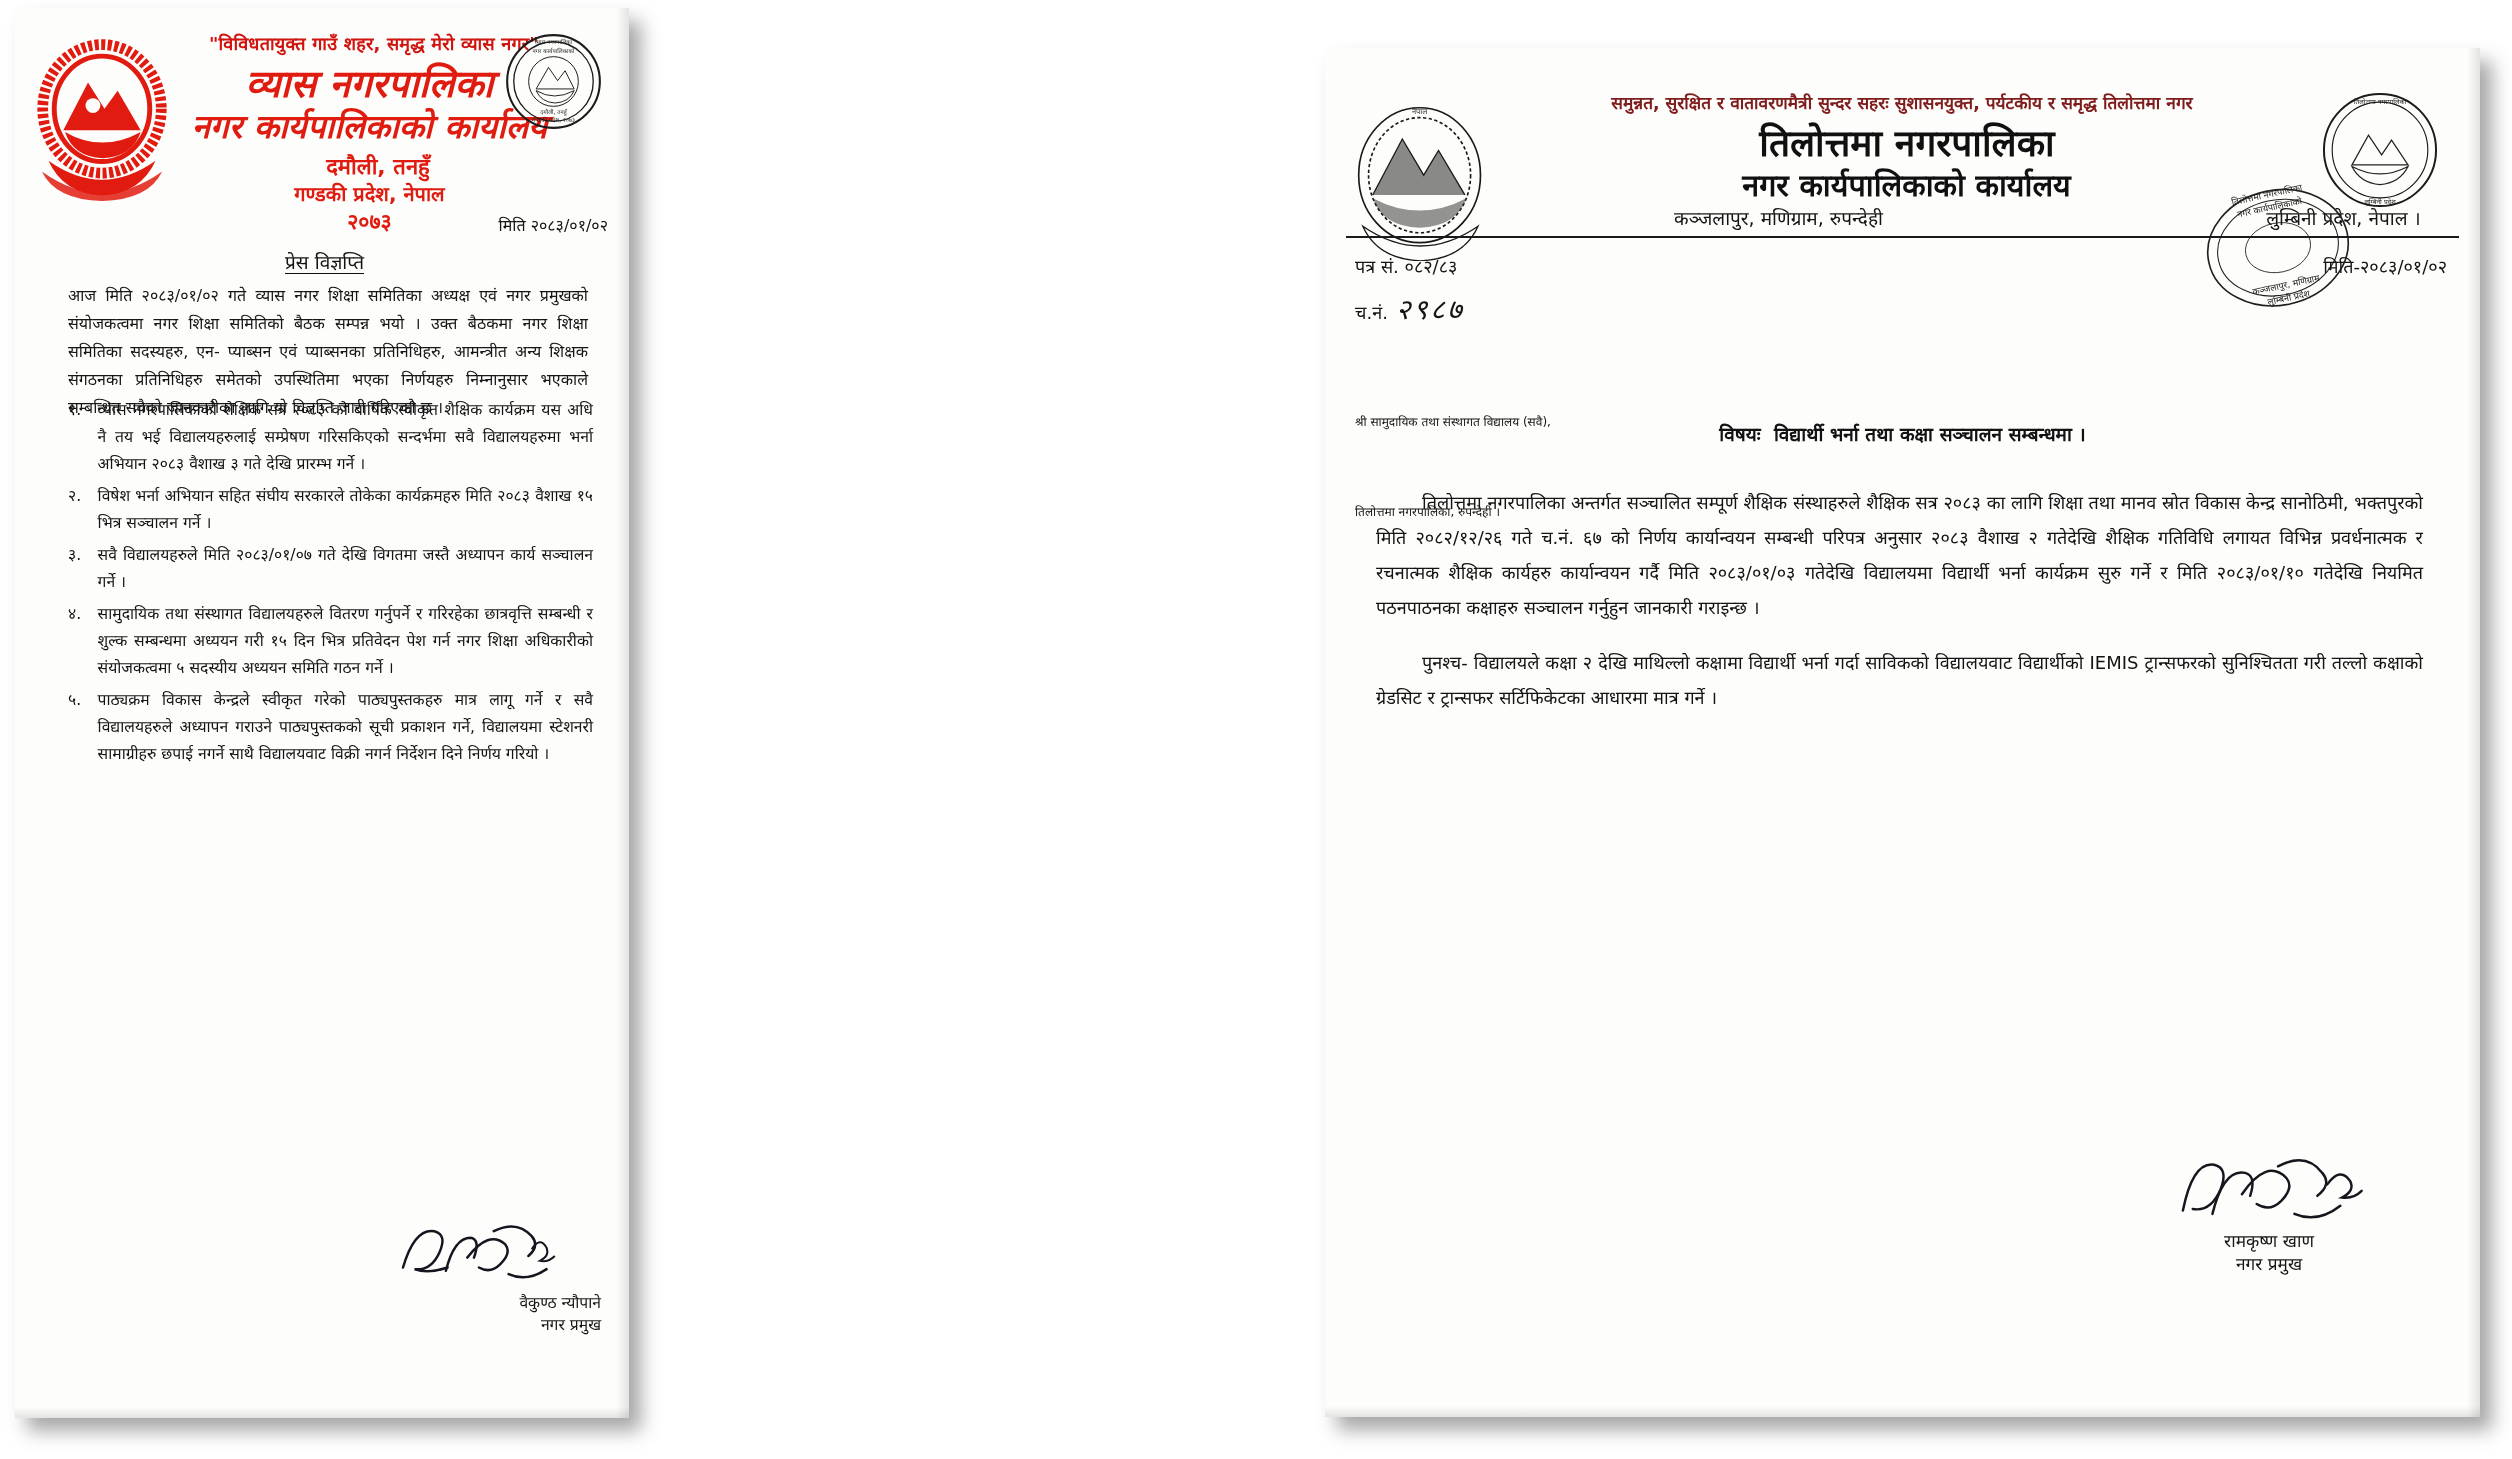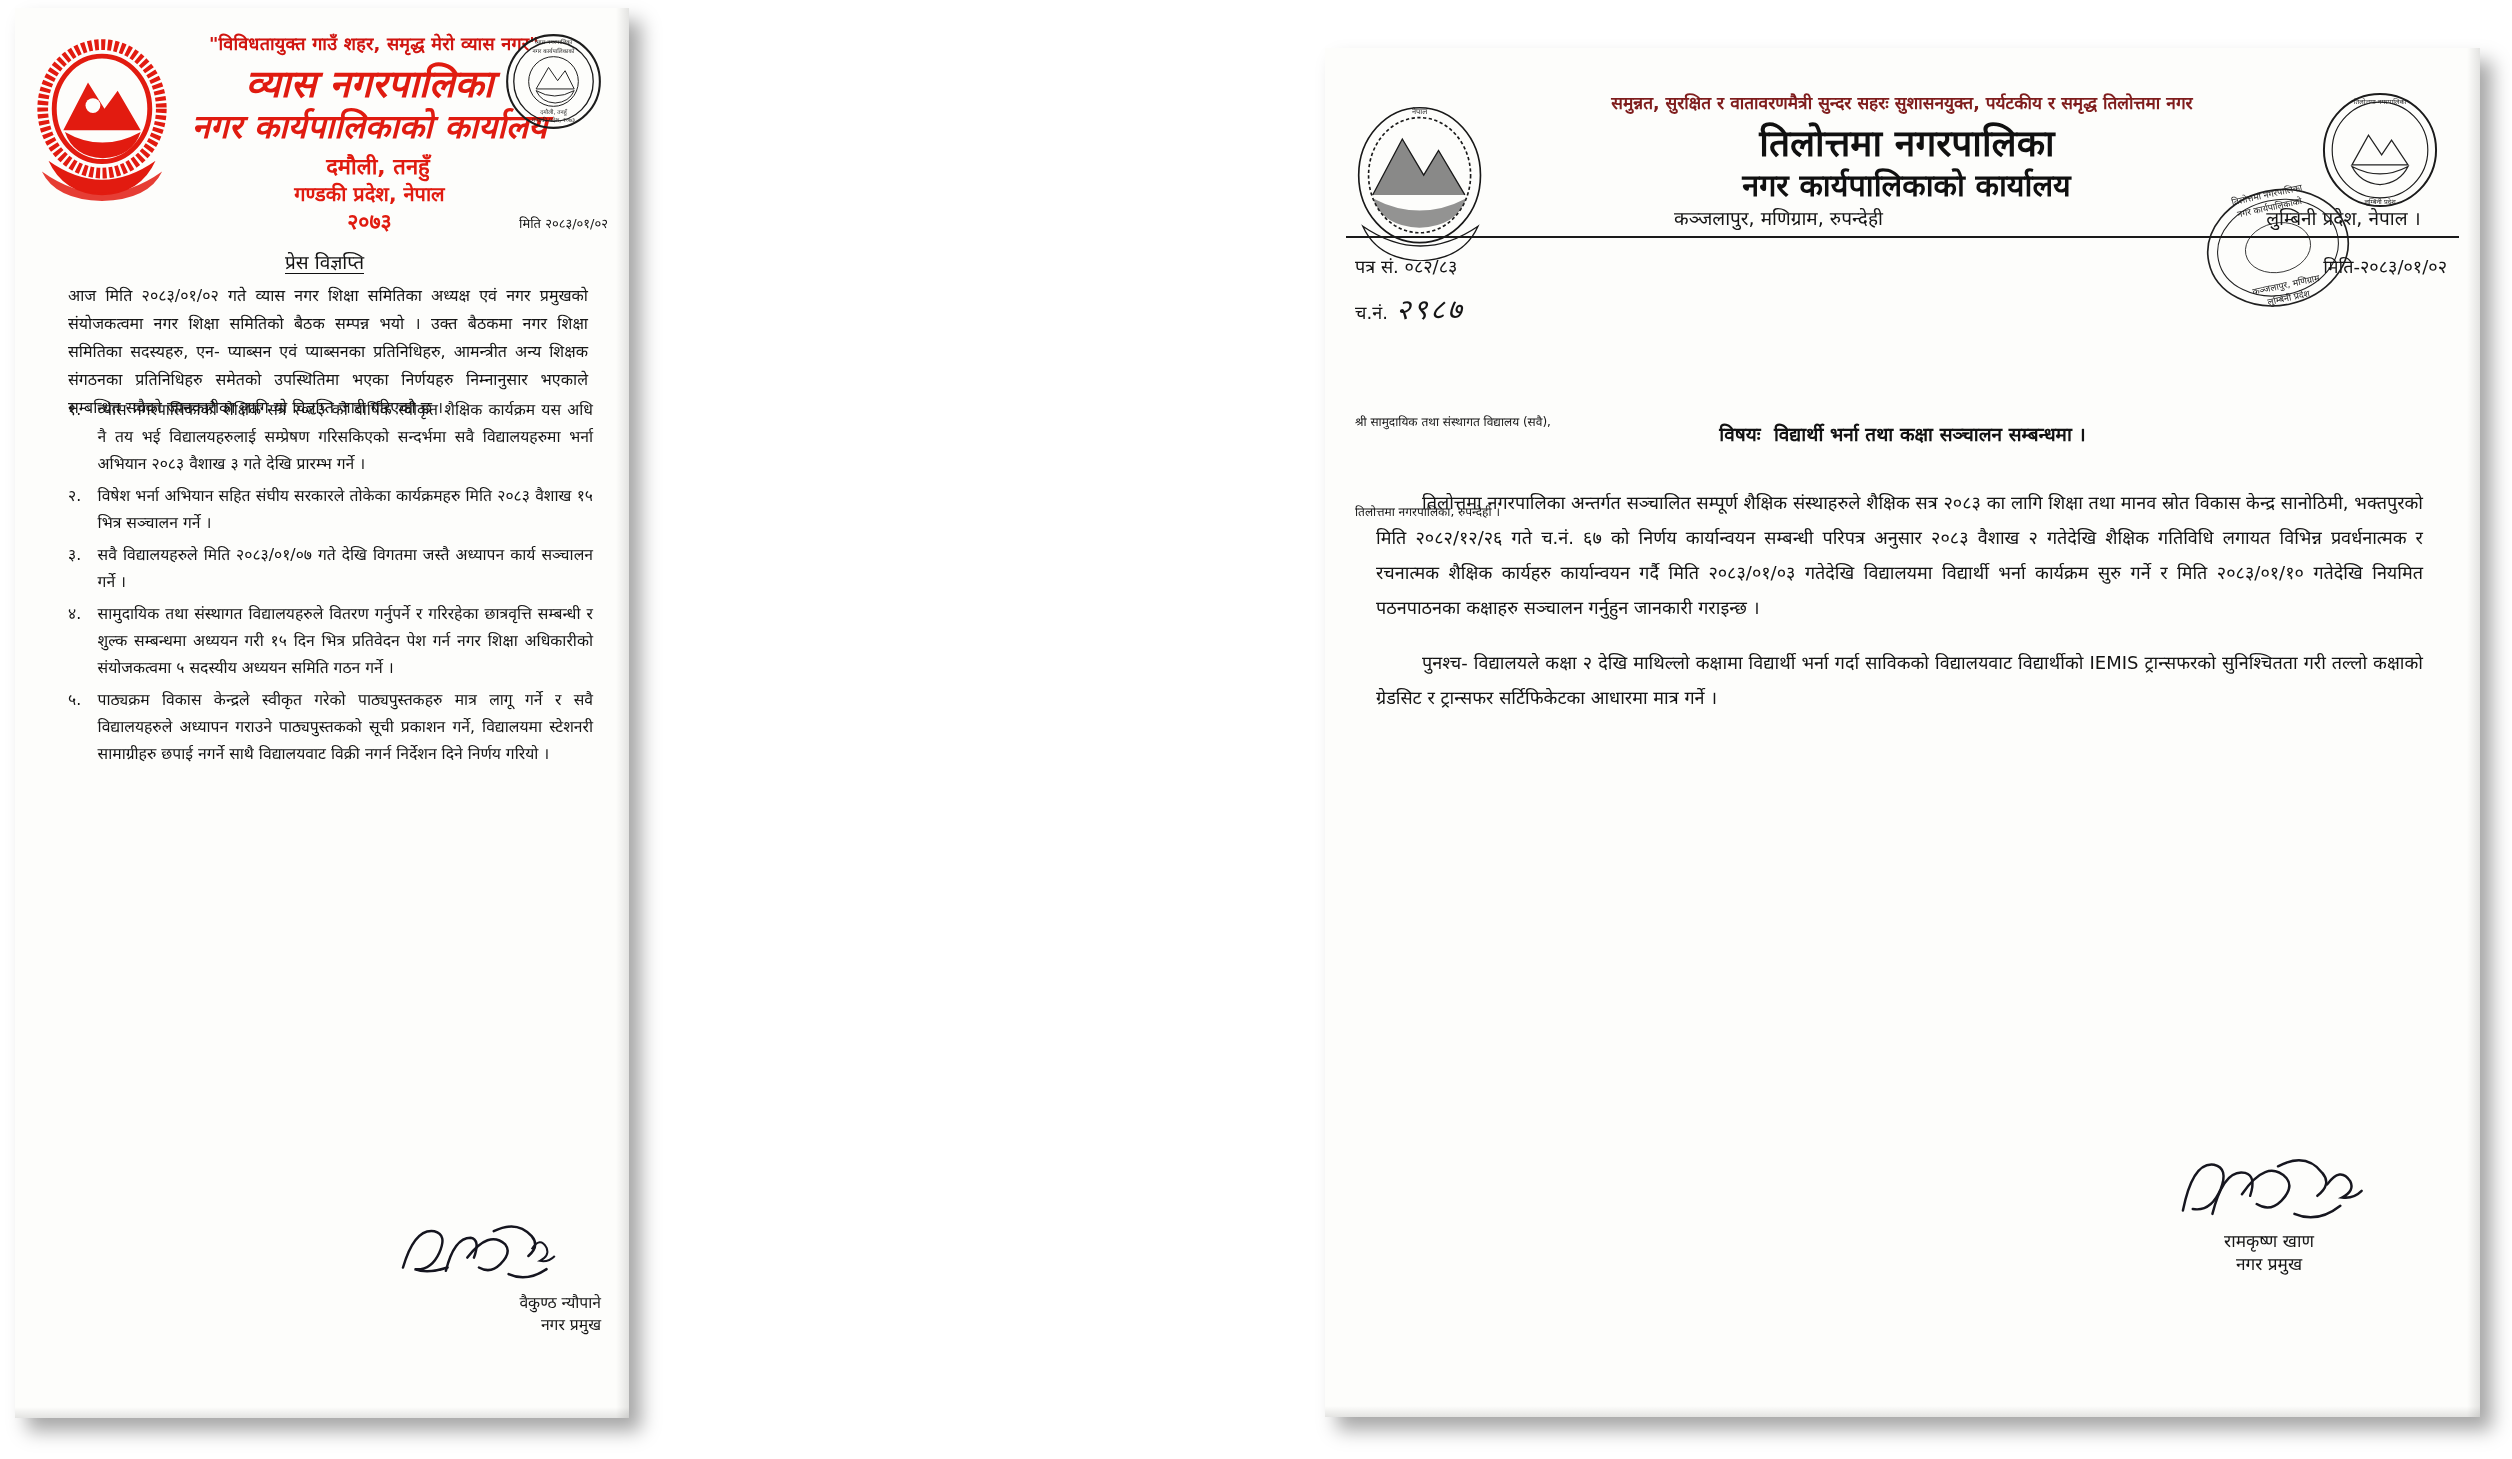--- a/index.html
+++ b/index.html
@@ -64,21 +64,21 @@
   }
   .muni-red-5{
     position:absolute;left:206px;top:198px;width:297px;text-align:center;
     color:#e01b10;font-weight:bold;font-size:21.4px;
   }
   .seal-left{
     position:absolute;left:488px;top:23px;width:101px;height:101px;
   }
   .date-left{
     position:absolute;left:379px;top:206px;width:214px;text-align:right;
-    font-size:13px;color:#141414;
+    font-size:16px;color:#141414;
   }
   .press-title{
     position:absolute;left:165px;top:241px;width:289px;text-align:center;
     font-size:19px;color:#111;
   }
   .press-title span{border-bottom:1.6px solid #111;padding-bottom:0;}
 
   .body-left{
     position:absolute;left:53px;top:274px;width:520px;
     font-size:16px;line-height:28px;color:#161616;text-align:justify;

